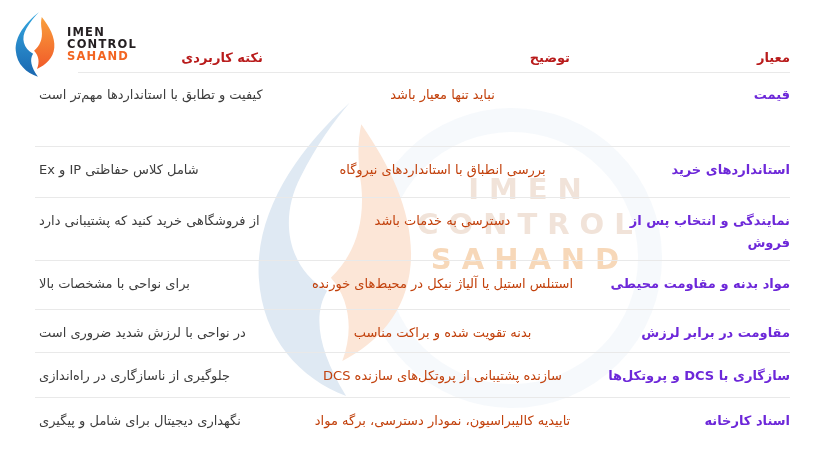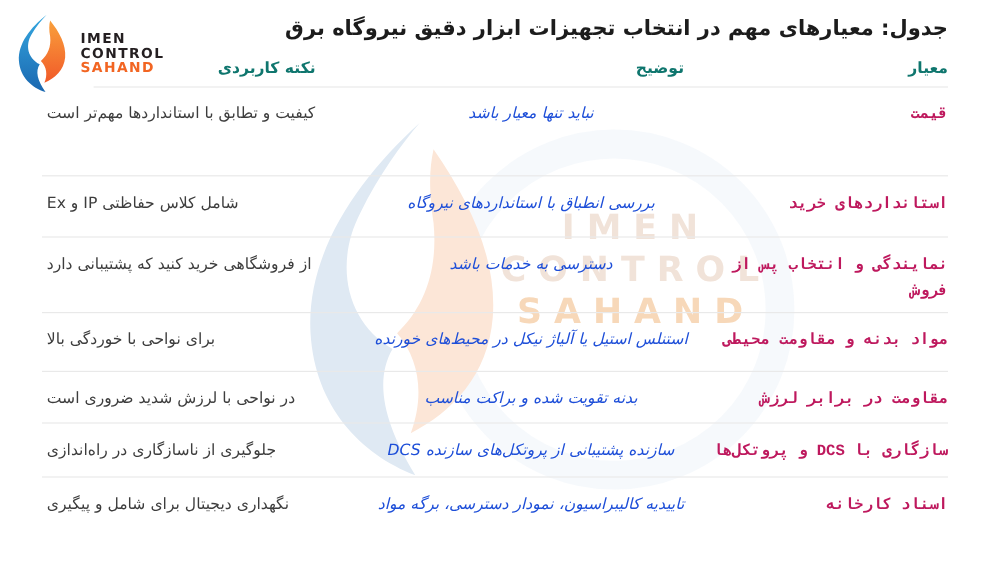--- a/index.html
+++ b/index.html
@@ -28,33 +28,33 @@
   
   .title{position:absolute;top:12px;right:35px;margin:0;z-index:2;
          font-size:17.5px;font-weight:700;color:#1c1c1c;line-height:24px;}
 
   
   .header-rule{position:absolute;left:78px;right:35px;top:72px;height:1px;background:#e9e9e9;z-index:1;}
   table.criteria{position:absolute;top:48px;right:35px;width:755px;z-index:2;
                  border-collapse:collapse;table-layout:fixed;font-size:13px;}
   col.c-criterion{width:205px;} col.c-desc{width:285px;} col.c-tip{width:265px;}
   thead tr{height:24px;}
-  th{font-weight:700;color:#0f766e;text-align:right;vertical-align:top;
+  th{font-weight:700;color:#b91c1c;text-align:right;vertical-align:top;
      padding:2px 0 0;font-size:13px;}
   th.h-desc{padding-left:0;padding-right:15px;}
   th.h-tip{padding-right:37px;}
   tbody tr{border-bottom:1px solid #e9e9e9;}
   tbody tr:last-child{border-bottom:none;}
   tbody tr:nth-child(1){height:74px;} tbody tr:nth-child(2){height:51px;}
   tbody tr:nth-child(3){height:58px;} tbody tr:nth-child(4){height:49px;}
   tbody tr:nth-child(5){height:43px;} tbody tr:nth-child(6){height:45px;}
   tbody tr:nth-child(7){height:50px;}
   td{vertical-align:top;padding:12px 4px 6px;line-height:22px;}
-  td.criterion{font-weight:700;color:#be185d;text-align:right;padding-right:0;font-family:Liberation Mono, monospace;}
-  td.desc{color:#1d4ed8;text-align:center;font-style:italic;}
+  td.criterion{font-weight:700;color:#6d28d9;text-align:right;padding-right:0;}
+  td.desc{color:#c2410c;text-align:center;}
   td.tip{color:#3d3d3d;text-align:left;}
 </style>
 </head>
 <body>
 
 <div class="page">
 
   <div class="wm">
     <div class="wm-ring"></div>
     <svg class="wm-flame" viewBox="0 0 54 68" preserveAspectRatio="none" aria-hidden="true">
@@ -83,21 +83,20 @@
       <path fill="url(#bg)" d="M30,1 C16,12 5,26 6,41 C7,55 17,64 29,68 C22,58 20,50 24,44 C14,39 11,28 17,18 C21,11 26,5 30,1 Z"></path>
       <path fill="url(#og)" d="M33,6 C41,16 47,27 46,38 C45,49 37,56 28,60 C31,53 30,46 25,41 C31,36 34,29 33,20 C32,14 32,10 33,6 Z"></path>
     </svg>
     <div class="logo-words">
       <div>IMEN</div>
       <div>CONTROL</div>
       <div class="sahand">SAHAND</div>
     </div>
   </div>
 
-  <h1 class="title">جدول: معیارهای مهم در انتخاب تجهیزات ابزار دقیق نیروگاه برق</h1>
 
   <div class="header-rule"></div>
 
   <table class="criteria">
     <colgroup>
         <col class="c-criterion">
         <col class="c-desc">
         <col class="c-tip">
       </colgroup>
     <thead>
@@ -119,21 +118,21 @@
         <td class="tip">شامل کلاس حفاظتی IP و Ex</td>
       </tr>
       <tr>
         <td class="criterion">نمایندگی و انتخاب پس از فروش</td>
         <td class="desc">دسترسی به خدمات باشد</td>
         <td class="tip">از فروشگاهی خرید کنید که پشتیبانی دارد</td>
       </tr>
       <tr>
         <td class="criterion">مواد بدنه و مقاومت محیطی</td>
         <td class="desc">استنلس استیل یا آلیاژ نیکل در محیط‌های خورنده</td>
-        <td class="tip">برای نواحی با خوردگی بالا</td>
+        <td class="tip">برای نواحی با مشخصات بالا</td>
       </tr>
       <tr>
         <td class="criterion">مقاومت در برابر لرزش</td>
         <td class="desc">بدنه تقویت شده و براکت مناسب</td>
         <td class="tip">در نواحی با لرزش شدید ضروری است</td>
       </tr>
       <tr>
         <td class="criterion">سازگاری با DCS و پروتکل‌ها</td>
         <td class="desc">سازنده پشتیبانی از پروتکل‌های سازنده DCS</td>
         <td class="tip">جلوگیری از ناسازگاری در راه‌اندازی</td>

